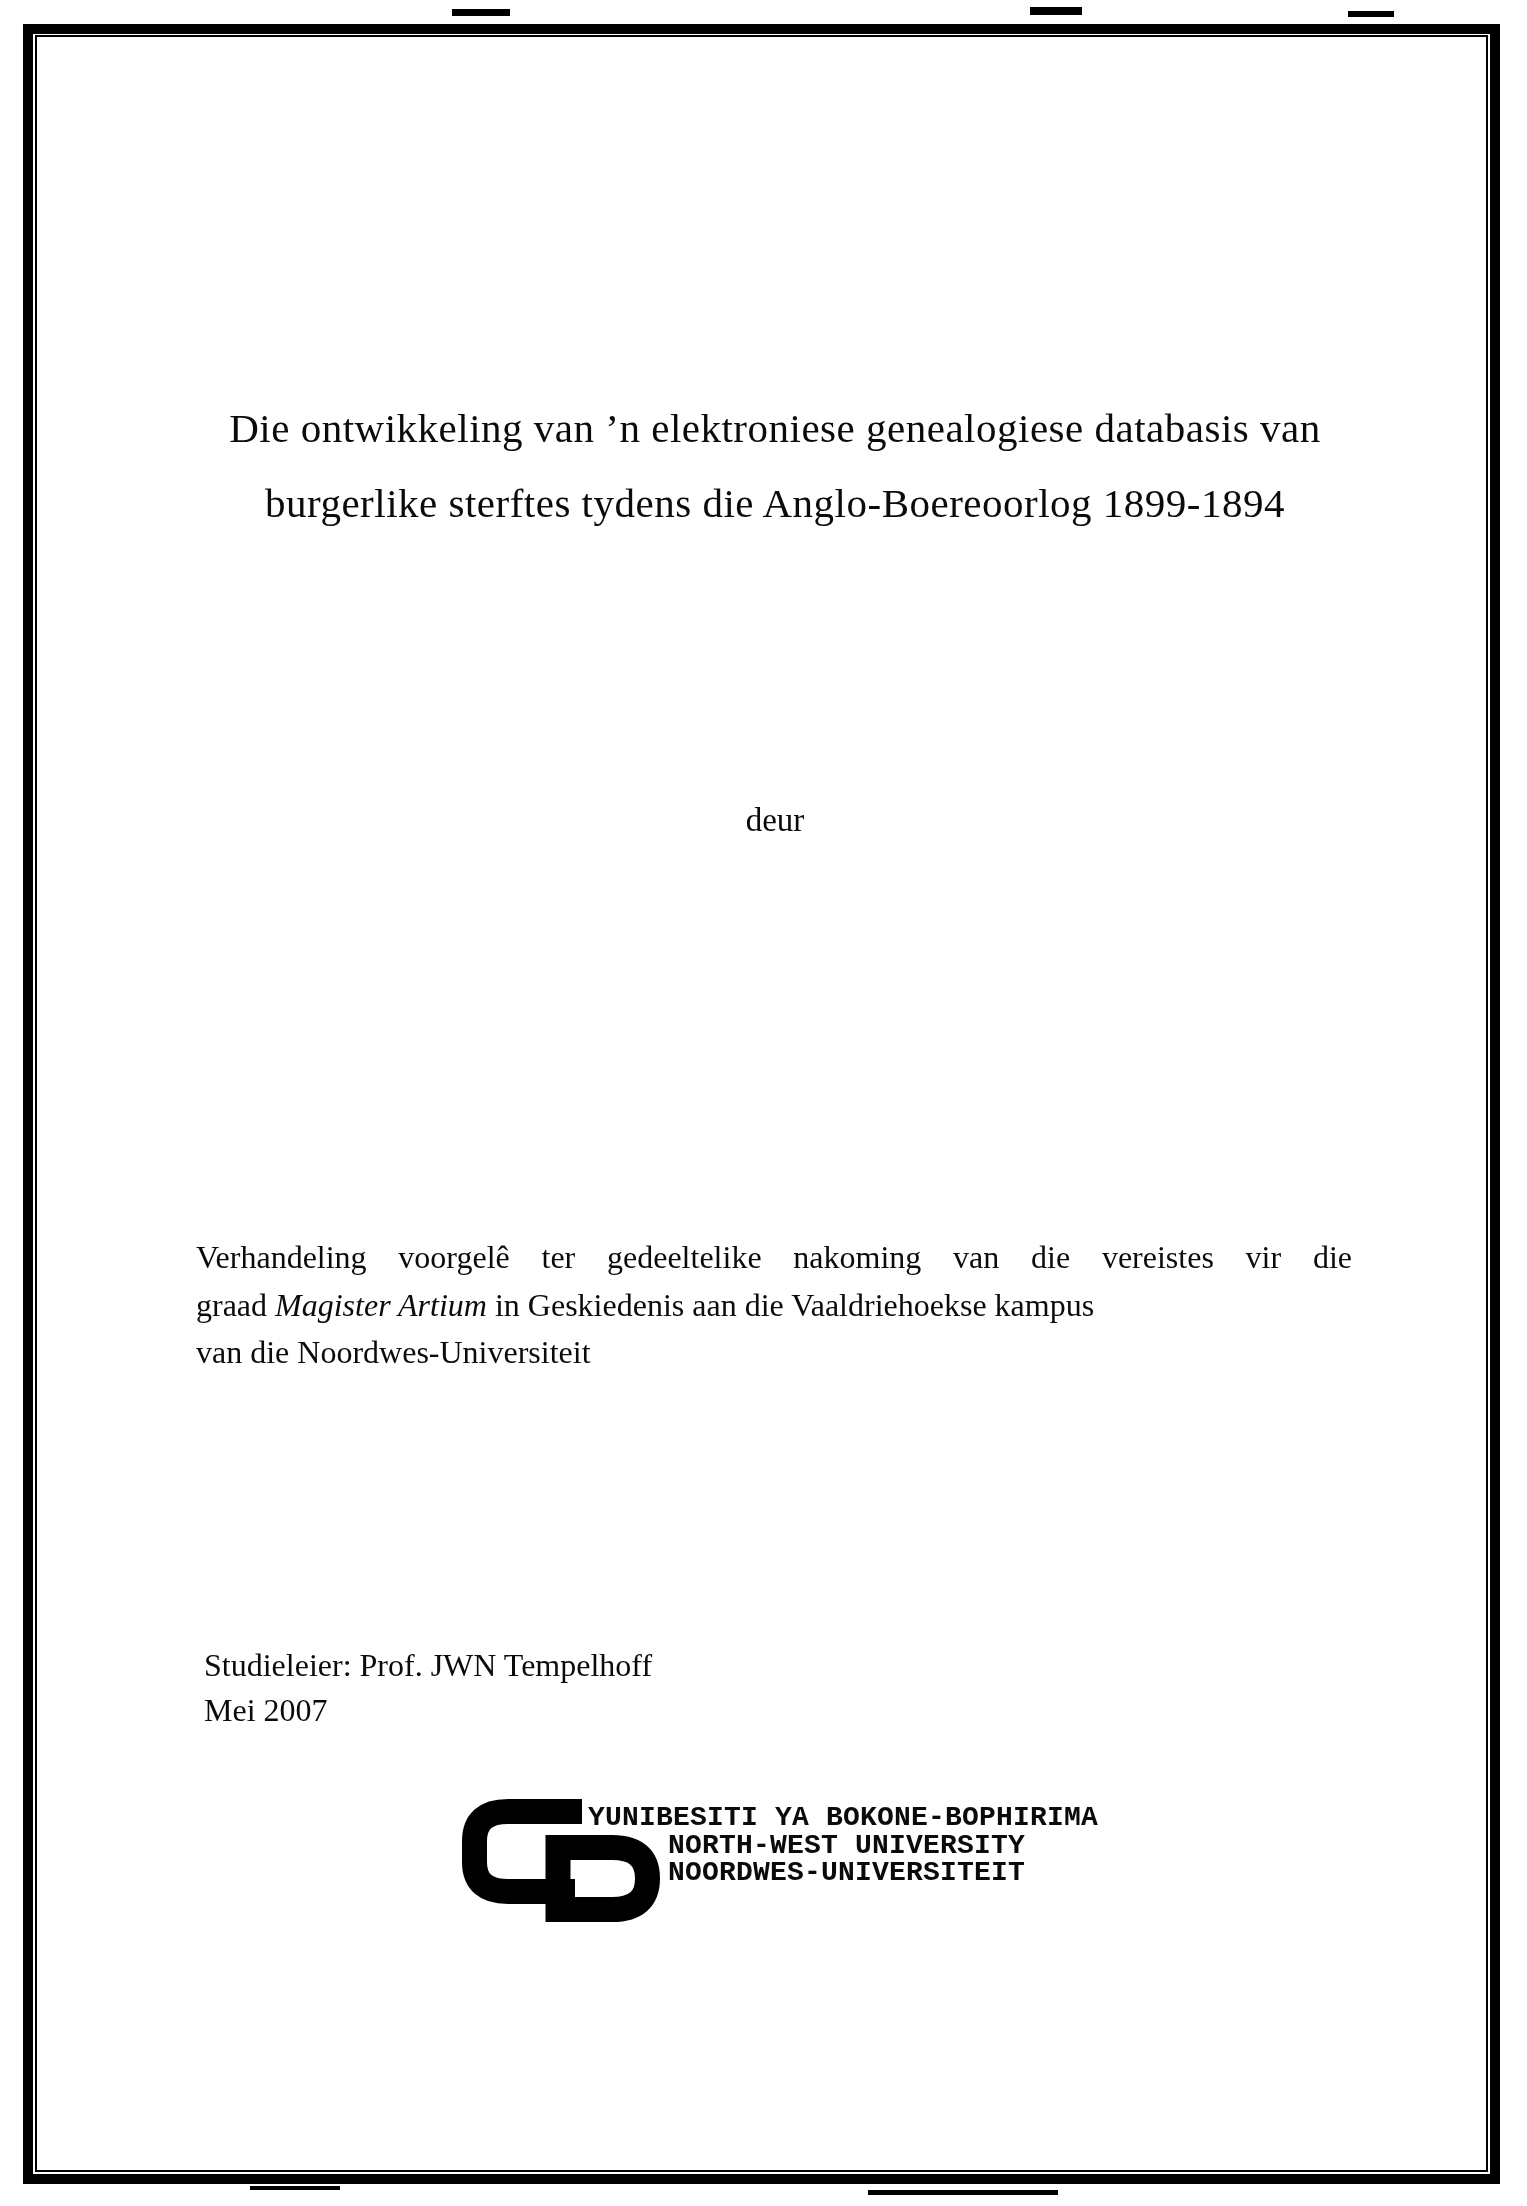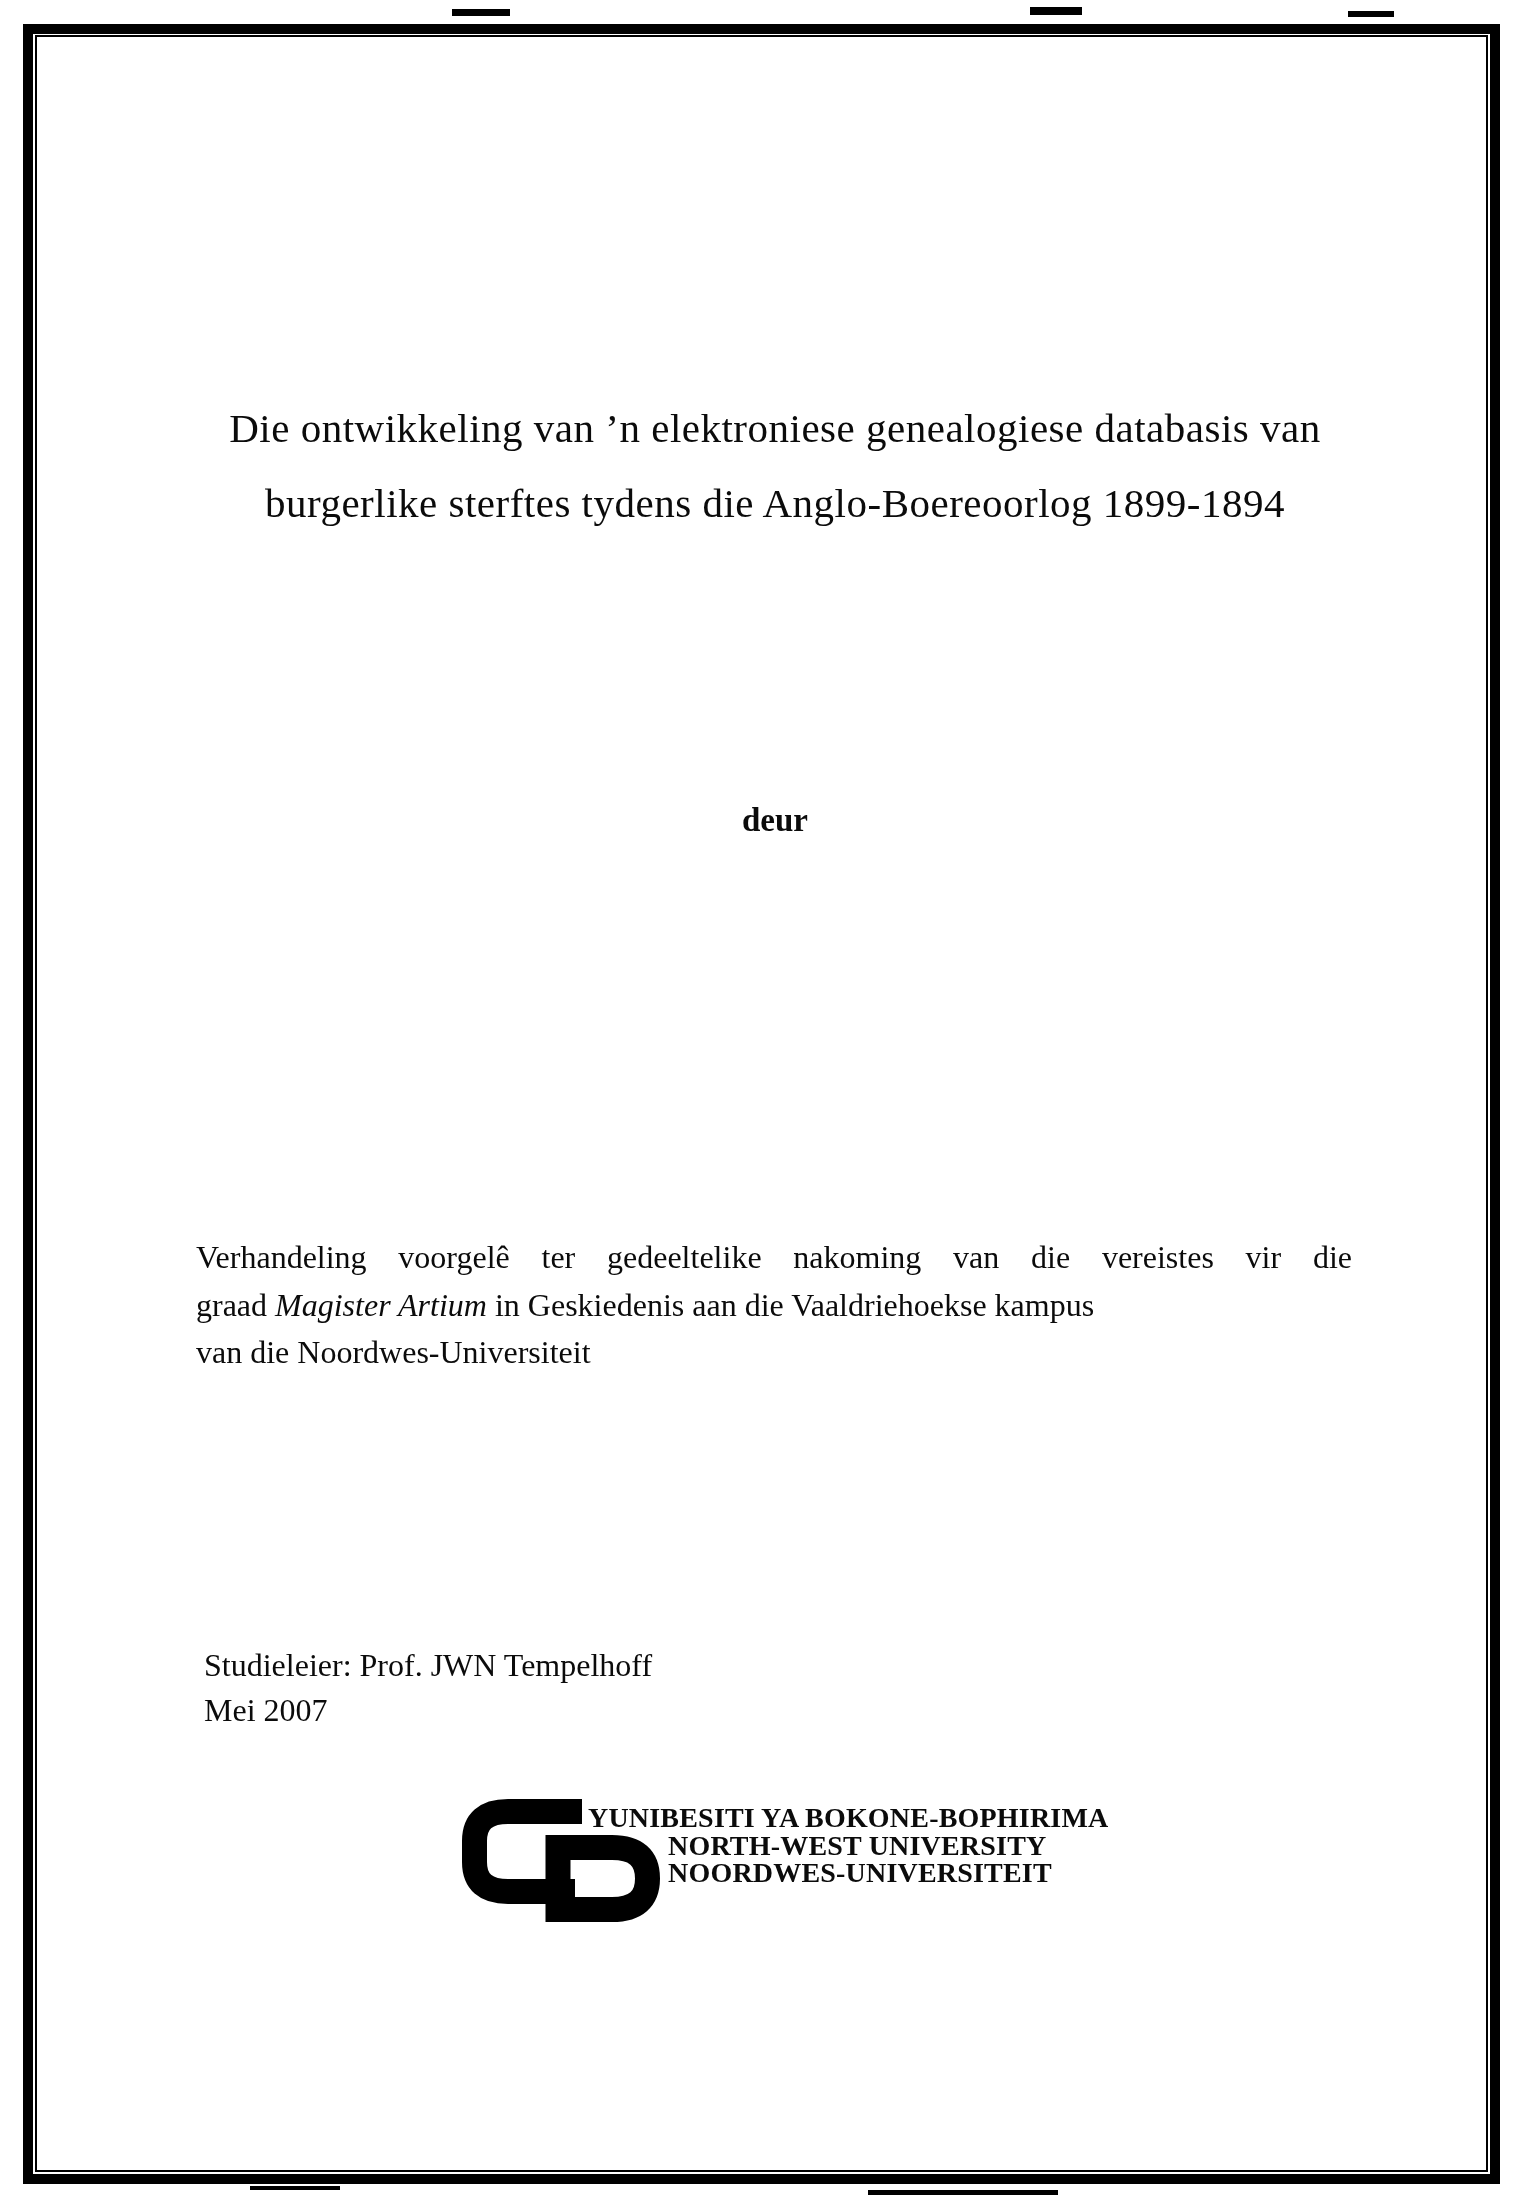--- a/index.html
+++ b/index.html
@@ -50,21 +50,20 @@
     letter-spacing: 0.5px;
     white-space: nowrap;
   }
   .byline {
     position: absolute;
     left: 30px; top: 800px;
     width: 1490px;
     text-align: center;
     font-size: 33px;
     line-height: 40px;
-    font-weight: bold;
   }
   .author-line {
     position: absolute;
     left: 30px; top: 955px;
     width: 1490px;
     text-align: center;
     font-size: 37px;
     line-height: 44px;
     white-space: nowrap;
   }
@@ -93,21 +92,21 @@
   }
   
   .logo-mark {
     position: absolute;
     left: 462px; top: 1799px;
     width: 198px; height: 133px;
   }
   .logo-text {
     position: absolute;
     left: 588px; top: 1804px;
-    font-family: Liberation Serif, serif;
+    font-family: Liberation Mono, monospace;
     font-weight: 700;
     font-size: 28px;
     line-height: 27.5px;
     letter-spacing: 0.2px;
     color: #0b0b0b;
     white-space: nowrap;
   }
   .logo-text .indent { margin-left: 80px; }
 </style>
 </head>

